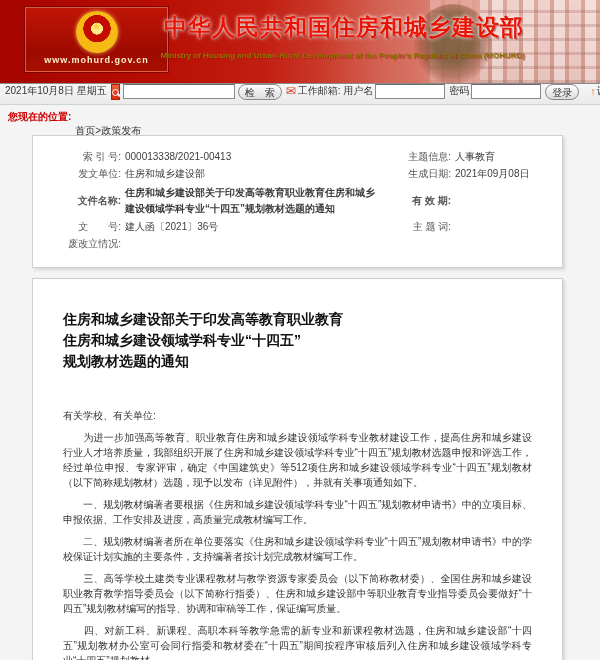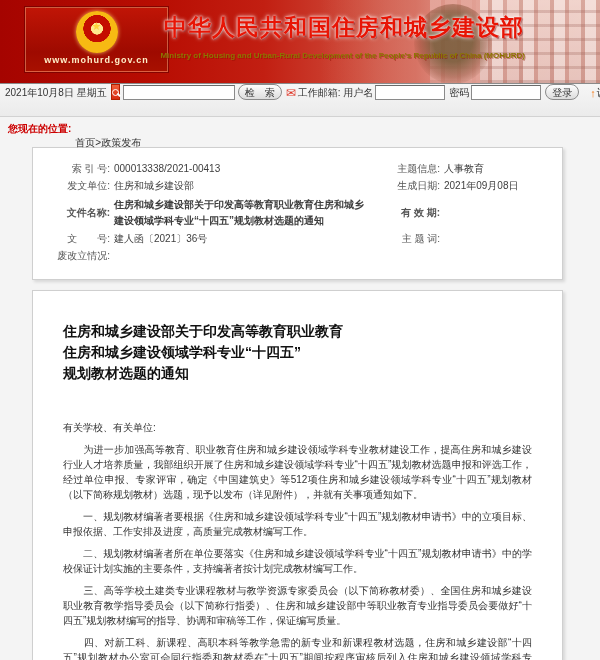--- a/index.html
+++ b/index.html
@@ -31,21 +31,21 @@
     font-size:11px; color:#ffd23c; }
   .site-url { margin-top:2px; font-size:9px; font-weight:bold; color:#ffefc8; letter-spacing:1px; }
   .titles { position:absolute; left:115px; top:12px; width:410px; }
   .title-cn { font-size:23px; font-weight:bold; color:#e81505; letter-spacing:1px; text-align:center; margin-left:48px;
     text-shadow:0 0 2px #fff, 0 0 4px rgba(255,255,255,.9), 1px 1px 1px #7a0000; white-space:nowrap; }
   .title-en { margin-top:8px; font-size:8px; font-weight:bold; color:#8b7500; text-align:right;
     text-shadow:1px 1px 0 rgba(140,10,0,.45); white-space:nowrap; }
 
   
   .toolbar { height:21px; background:linear-gradient(#f6f6f6,#ebebeb); border-bottom:1px solid #d2d2d2;
-    display:flex; align-items:flex-end; padding:16px 5px; font-size:10px; color:#333; white-space:nowrap; }
+    display:flex; align-items:flex-start; padding:0 5px; font-size:10px; color:#333; white-space:nowrap; }
   .tb-date { margin-right:4px; }
   .tb-redbtn { width:16px; height:16px; background:linear-gradient(#f0603a,#d92c12); border:1px solid #b02000;
     display:inline-flex; align-items:center; justify-content:center; margin-right:3px; cursor:pointer; }
   .mag { width:7px; height:7px; border:1.5px solid #fff; border-radius:50%; position:relative; }
   .mag::after { content:""; position:absolute; width:4px; height:1.5px; background:#fff; transform:rotate(45deg); right:-3px; bottom:-1px; }
   .tb-input { height:15px; border:1px solid #8a8a8a; border-top-color:#6a6a6a; background:#fff; font-size:10px; padding:0 2px; }
   .tb-search-input { width:112px; margin-right:3px; }
   .tb-btn { height:16px; font-size:10px; color:#333; background:linear-gradient(#fefefe,#dcdcdc); border:1px solid #8a8a8a;
     border-radius:8px; padding:0 6px; margin-right:4px; cursor:pointer; line-height:13px; }
   .tb-mail-icon { color:#e0392a; font-size:12px; margin-right:2px; }
@@ -55,21 +55,21 @@
   .tb-link { display:inline-flex; align-items:center; color:#333; text-decoration:none; margin-left:7px; cursor:pointer; }
   .up-arrow { color:#f57a17; font-weight:bold; margin-right:1px; font-size:11px; }
 
   
   .breadcrumb { height:24px; display:flex; align-items:center; padding:0 8px; font-size:10px; background:#f4f4f4; }
   .bc-prefix { color:#cc0000; font-weight:bold; margin-right:4px; }
   .bc-path { color:#333; cursor:pointer;margin-top:27px; }
 
   
   .meta-box { margin:6px 0 0 32px; width:531px; background:#fff; border:1px solid #cfcfcf;
-    box-shadow:2px 2px 3px rgba(0,0,0,.12); padding:13px 8px 14px 5px; display:flex; font-size:10px; color:#4a4a4a; }
+    box-shadow:2px 2px 3px rgba(0,0,0,.12); padding:13px 8px 14px 16px; display:flex; font-size:10px; color:#4a4a4a; }
   .meta-col-left { width:330px; }
   .meta-col-right { flex:1; }
   .m-row { display:flex; line-height:16px; min-height:17px; align-items:flex-start; }
   .m-row.tall-center { min-height:36px; align-items:center;font-weight:bold; }
   .m-label { width:72px; text-align:right; flex-shrink:0; white-space:pre; color:#555; }
   .m-value { flex:1; padding-left:4px; color:#3d3d3d; }
 
   
   .doc-box { margin:10px 0 0 32px; width:531px; min-height:420px; background:#fff; border:1px solid #cfcfcf;
     box-shadow:2px 2px 3px rgba(0,0,0,.12); padding:30px 30px 20px; }

